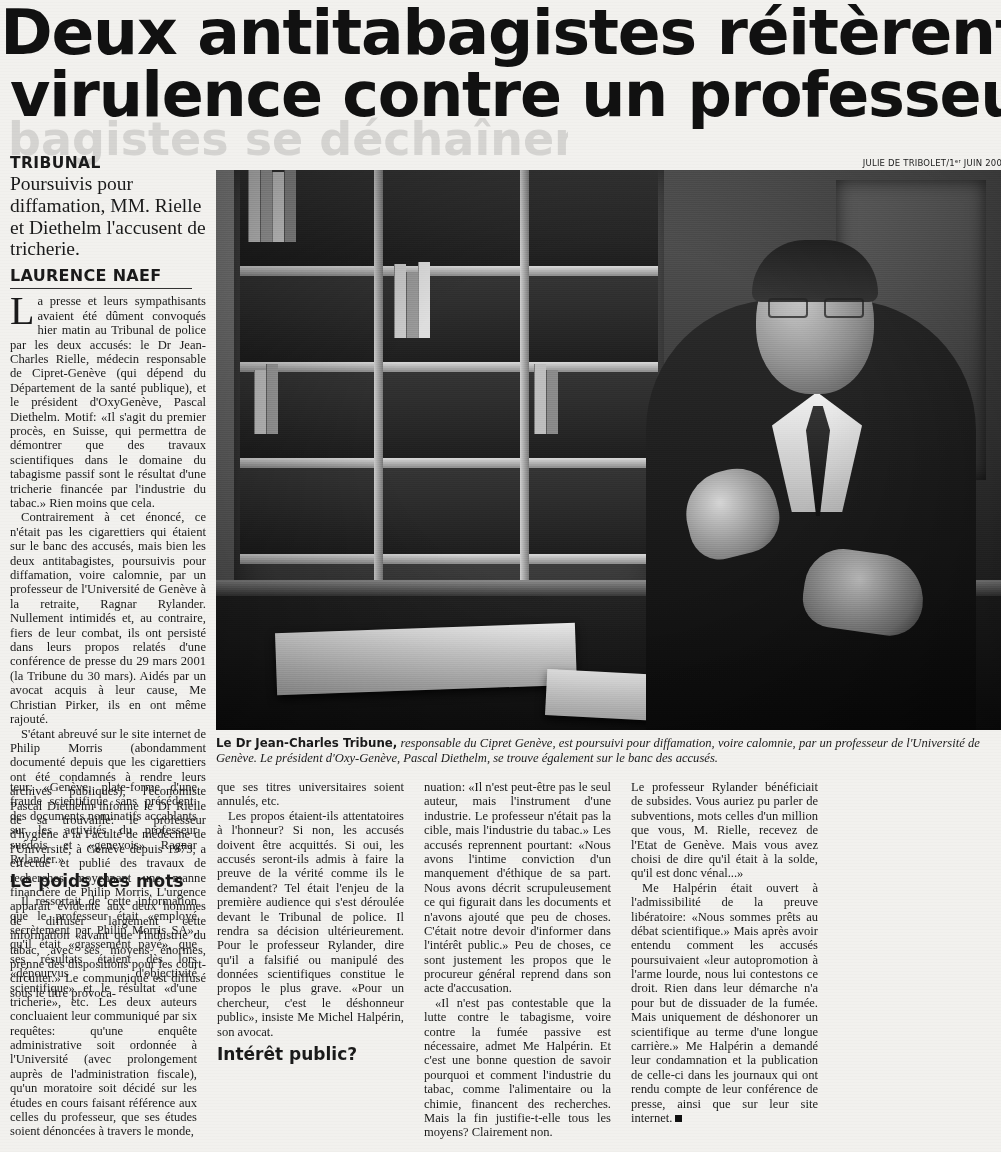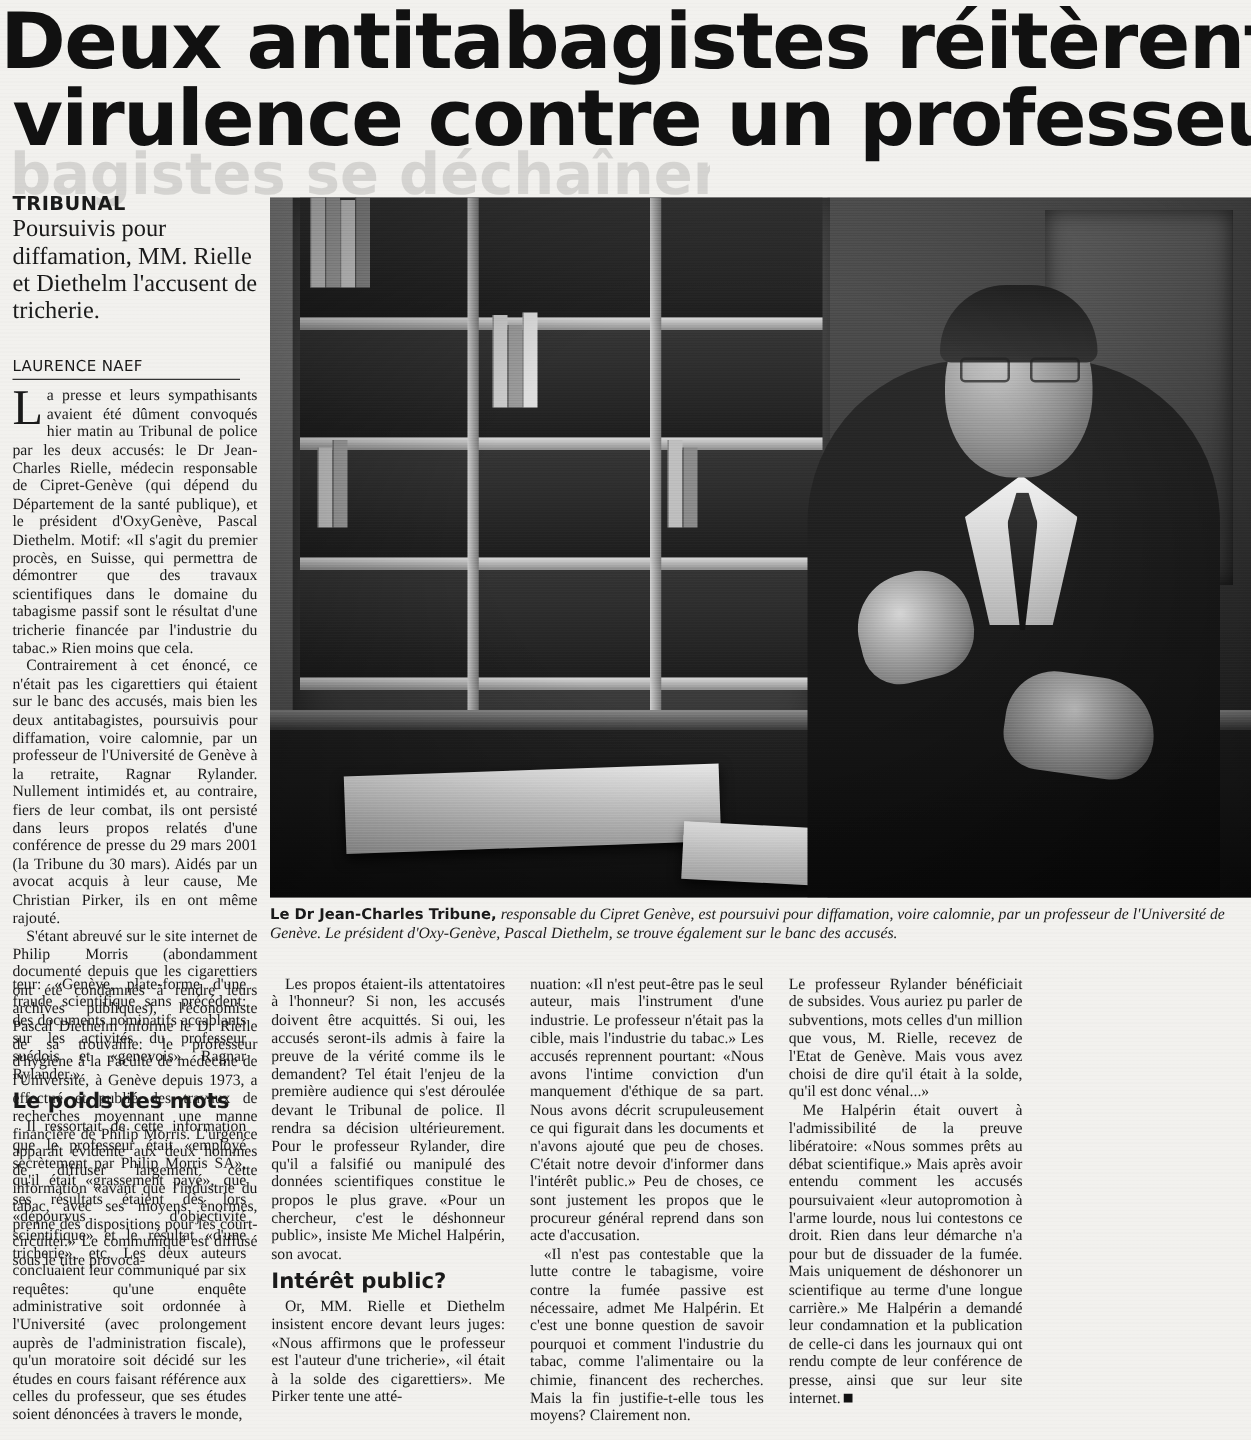--- a/index.html
+++ b/index.html
@@ -100,24 +100,24 @@
     margin: 0 0 1px 0;
   }
   .standfirst {
     font-family: "Liberation Serif", serif;
     font-size: 19.5px;
     line-height: 1.12;
     margin: 0;
   }
   .byline {
     font-family: "DejaVu Sans", sans-serif;
-    font-weight: normal;
-    font-size: 12px;
+    font-weight: bold;
+    font-size: 16px;
     letter-spacing: 0.3px;
-    margin: 26px 0 3px 0;
+    margin: 6px 0 3px 0;
   }
   .byline-rule {
     border-top: 1px solid #333;
     width: 182px;
     margin: 0 0 5px 0;
   }
   .lead-body {
     font-size: 12.6px;
     line-height: 1.145;
     text-align: justify;
@@ -345,20 +345,21 @@
         <div class="byline">LAURENCE NAEF</div>
         <div class="byline-rule"></div>
         <div class="lead-body">
           <p class="first"><span class="dropcap">L</span><span>a presse et leurs sympathisants avaient été dûment convoqués hier matin au Tribunal de police par les deux accusés: le Dr Jean-Charles Rielle, médecin responsable de Cipret-Genève (qui dépend du Département de la santé publique), et le président d'OxyGenève, Pascal Diethelm. Motif: «Il s'agit du premier procès, en Suisse, qui permettra de démontrer que des travaux scientifiques dans le domaine du tabagisme passif sont le résultat d'une tricherie financée par l'industrie du tabac.» Rien moins que cela.</span></p>
           <p>Contrairement à cet énoncé, ce n'était pas les cigarettiers qui étaient sur le banc des accusés, mais bien les deux antitabagistes, poursuivis pour diffamation, voire calomnie, par un professeur de l'Université de Genève à la retraite, Ragnar Rylander. Nullement intimidés et, au contraire, fiers de leur combat, ils ont persisté dans leurs propos relatés d'une conférence de presse du 29 mars 2001 (la Tribune du 30 mars). Aidés par un avocat acquis à leur cause, Me Christian Pirker, ils en ont même rajouté.</p>
           <p>S'étant abreuvé sur le site internet de Philip Morris (abondamment documenté depuis que les cigarettiers ont été condamnés à rendre leurs archives publiques), l'économiste Pascal Diethelm informe le Dr Rielle de sa trouvaille: le professeur d'hygiène à la Faculté de médecine de l'Université, à Genève depuis 1973, a effectué et publié des travaux de recherches moyennant une manne financière de Philip Morris. L'urgence apparaît évidente aux deux hommes de diffuser largement cette information «avant que l'industrie du tabac, avec ses moyens énormes, prenne des dispositions pour les court-circuiter.» Le communiqué est diffusé sous le titre provoca-</p>
         </div>
       </div>
 
       <div class="photo-wrap">
+        <div class="credit">JULIE DE TRIBOLET/1ᵉʳ JUIN 200</div>
         <div class="photo">
           <div class="ph-bg"></div>
           <div class="wall-right"></div>
           <div class="door"></div>
 
           <div class="shelf-unit">
             <div class="shelf-back" style="top:0;height:96px;"></div>
             <div class="shelf" style="top:96px;"></div>
             <div class="shelf-back" style="top:106px;height:86px;"></div>
             <div class="shelf" style="top:192px;"></div>
@@ -408,23 +409,23 @@
 
     <div class="body-cols">
 
       <div class="col">
         <p class="noindent">teur: «Genève, plate-forme d'une fraude scientifique sans précédent: des documents nominatifs accablants sur les activités du professeur suédois et «genevois» Ragnar Rylander.»</p>
         <div class="subhead">Le poids des mots</div>
         <p>Il ressortait de cette information que le professeur était «employé secrètement par Philip Morris SA», qu'il était «grassement payé», que ses résultats étaient dès lors «dépourvus d'objectivité scientifique» et le résultat «d'une tricherie», etc. Les deux auteurs concluaient leur communiqué par six requêtes: qu'une enquête administrative soit ordonnée à l'Université (avec prolongement auprès de l'administration fiscale), qu'un moratoire soit décidé sur les études en cours faisant référence aux celles du professeur, que ses études soient dénoncées à travers le monde,</p>
       </div>
 
       <div class="col">
+        <p class="noindent">que ses titres universitaires soient annulés, etc.</p>
         <p>Les propos étaient-ils attentatoires à l'honneur? Si non, les accusés doivent être acquittés. Si oui, les accusés seront-ils admis à faire la preuve de la vérité comme ils le demandent? Tel était l'enjeu de la première audience qui s'est déroulée devant le Tribunal de police. Il rendra sa décision ultérieurement. Pour le professeur Rylander, dire qu'il a falsifié ou manipulé des données scientifiques constitue le propos le plus grave. «Pour un chercheur, c'est le déshonneur public», insiste Me Michel Halpérin, son avocat.</p>
         <div class="subhead">Intérêt public?</div>
-        <p>Or, MM. Rielle et Diethelm insistent encore devant leurs juges: «Nous affirmons que le professeur est l'auteur d'une tricherie», «il était à la solde des cigarettiers». Me Pirker tente une atté-</p>
       </div>
 
       <div class="col">
         <p class="noindent">nuation: «Il n'est peut-être pas le seul auteur, mais l'instrument d'une industrie. Le professeur n'était pas la cible, mais l'industrie du tabac.» Les accusés reprennent pourtant: «Nous avons l'intime conviction d'un manquement d'éthique de sa part. Nous avons décrit scrupuleusement ce qui figurait dans les documents et n'avons ajouté que peu de choses. C'était notre devoir d'informer dans l'intérêt public.» Peu de choses, ce sont justement les propos que le procureur général reprend dans son acte d'accusation.</p>
         <p>«Il n'est pas contestable que la lutte contre le tabagisme, voire contre la fumée passive est nécessaire, admet Me Halpérin. Et c'est une bonne question de savoir pourquoi et comment l'industrie du tabac, comme l'alimentaire ou la chimie, financent des recherches. Mais la fin justifie-t-elle tous les moyens? Clairement non.</p>
       </div>
 
       <div class="col">
         <p class="noindent">Le professeur Rylander bénéficiait de subsides. Vous auriez pu parler de subventions, mots celles d'un million que vous, M. Rielle, recevez de l'Etat de Genève. Mais vous avez choisi de dire qu'il était à la solde, qu'il est donc vénal...»</p>
         <p><span>Me Halpérin était ouvert à l'admissibilité de la preuve libératoire: «Nous sommes prêts au débat scientifique.» Mais après avoir entendu comment les accusés poursuivaient «leur autopromotion à l'arme lourde, nous lui contestons ce droit. Rien dans leur démarche n'a pour but de dissuader de la fumée. Mais uniquement de déshonorer un scientifique au terme d'une longue carrière.» Me Halpérin a demandé leur condamnation et la publication de celle-ci dans les journaux qui ont rendu compte de leur conférence de presse, ainsi que sur leur site internet.</span><span class="endmark"></span></p>

